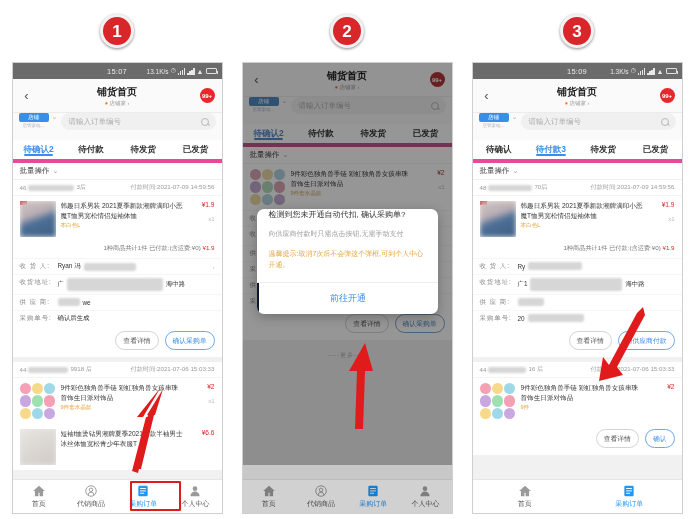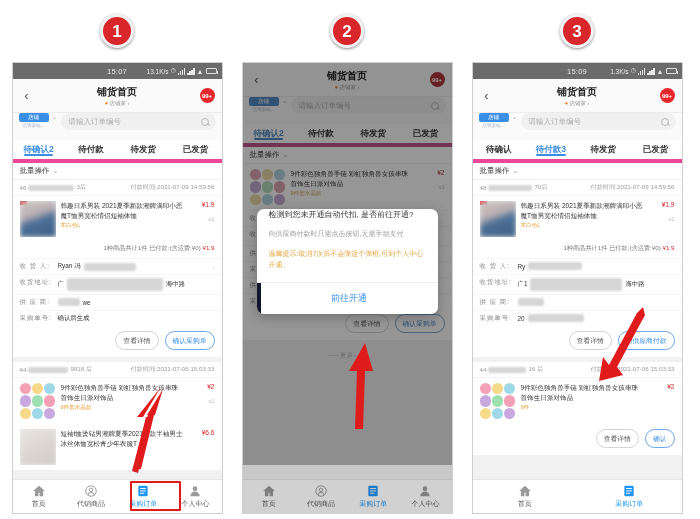--- a/index.html
+++ b/index.html
@@ -186,21 +186,21 @@
     position:absolute; z-index:7; left:14px; right:14px; top:146px;
     background:#fff; border-radius:7px; overflow:hidden;
     box-shadow:0 3px 12px rgba(0,0,0,.25);
   }
   .modal-title { text-align:center; font-size:10px; color:#222; font-weight:600; padding:12px 0 8px; }
   .modal-q { font-size:8px; color:#333; padding:0 12px 8px; line-height:1.5; }
   .modal-p { font-size:7px; color:#9a9a9a; padding:0 12px 8px; line-height:1.5; }
   .modal-warn { font-size:7px; color:#e6a23c; padding:0 12px 12px; line-height:1.6; }
   .modal-btns { display:flex; border-top:1px solid #ededed; }
   .mbtn { flex:1; text-align:center; font-size:9px; padding:9px 0; color:#666; }
-  .mbtn.go { color:#3a8ee6; border-left:4px solid #0f172a; }
+  .mbtn.go { color:#3a8ee6; border-left:2px solid #0f172a; }
 
   
   .anno { position:absolute; z-index:9; pointer-events:none; }
   .redbox { position:absolute; z-index:9; border:2.5px solid #e01b1b; border-radius:1px; }
 </style>
 </head>
 <body>
 
 <div class="stage">
 
@@ -539,21 +539,21 @@
               <div class="btn primary">确认采购单</div>
             </div>
           </div>
           <div class="moredots">----更多----</div>
         </div>
       </div>
 
       <div class="scrim"></div>
 
       <div class="modal">
-        <div class="modal-q">检测到您未开通自动代扣, 是否前往开通?</div>
+        <div class="modal-q">检测到您未开通自动代扣, 确认采购单?</div>
         <div class="modal-p">向供应商付款时只需点击按钮,无需手动支付</div>
         <div class="modal-warn">温馨提示:取消7次后不会弹这个弹框,可到个人中心开通。</div>
         <div class="modal-btns">
           <div class="mbtn go">前往开通</div>
         </div>
       </div>
 
       <div class="tabbar">
         <div class="tabitem">
           <span class="ticon">

